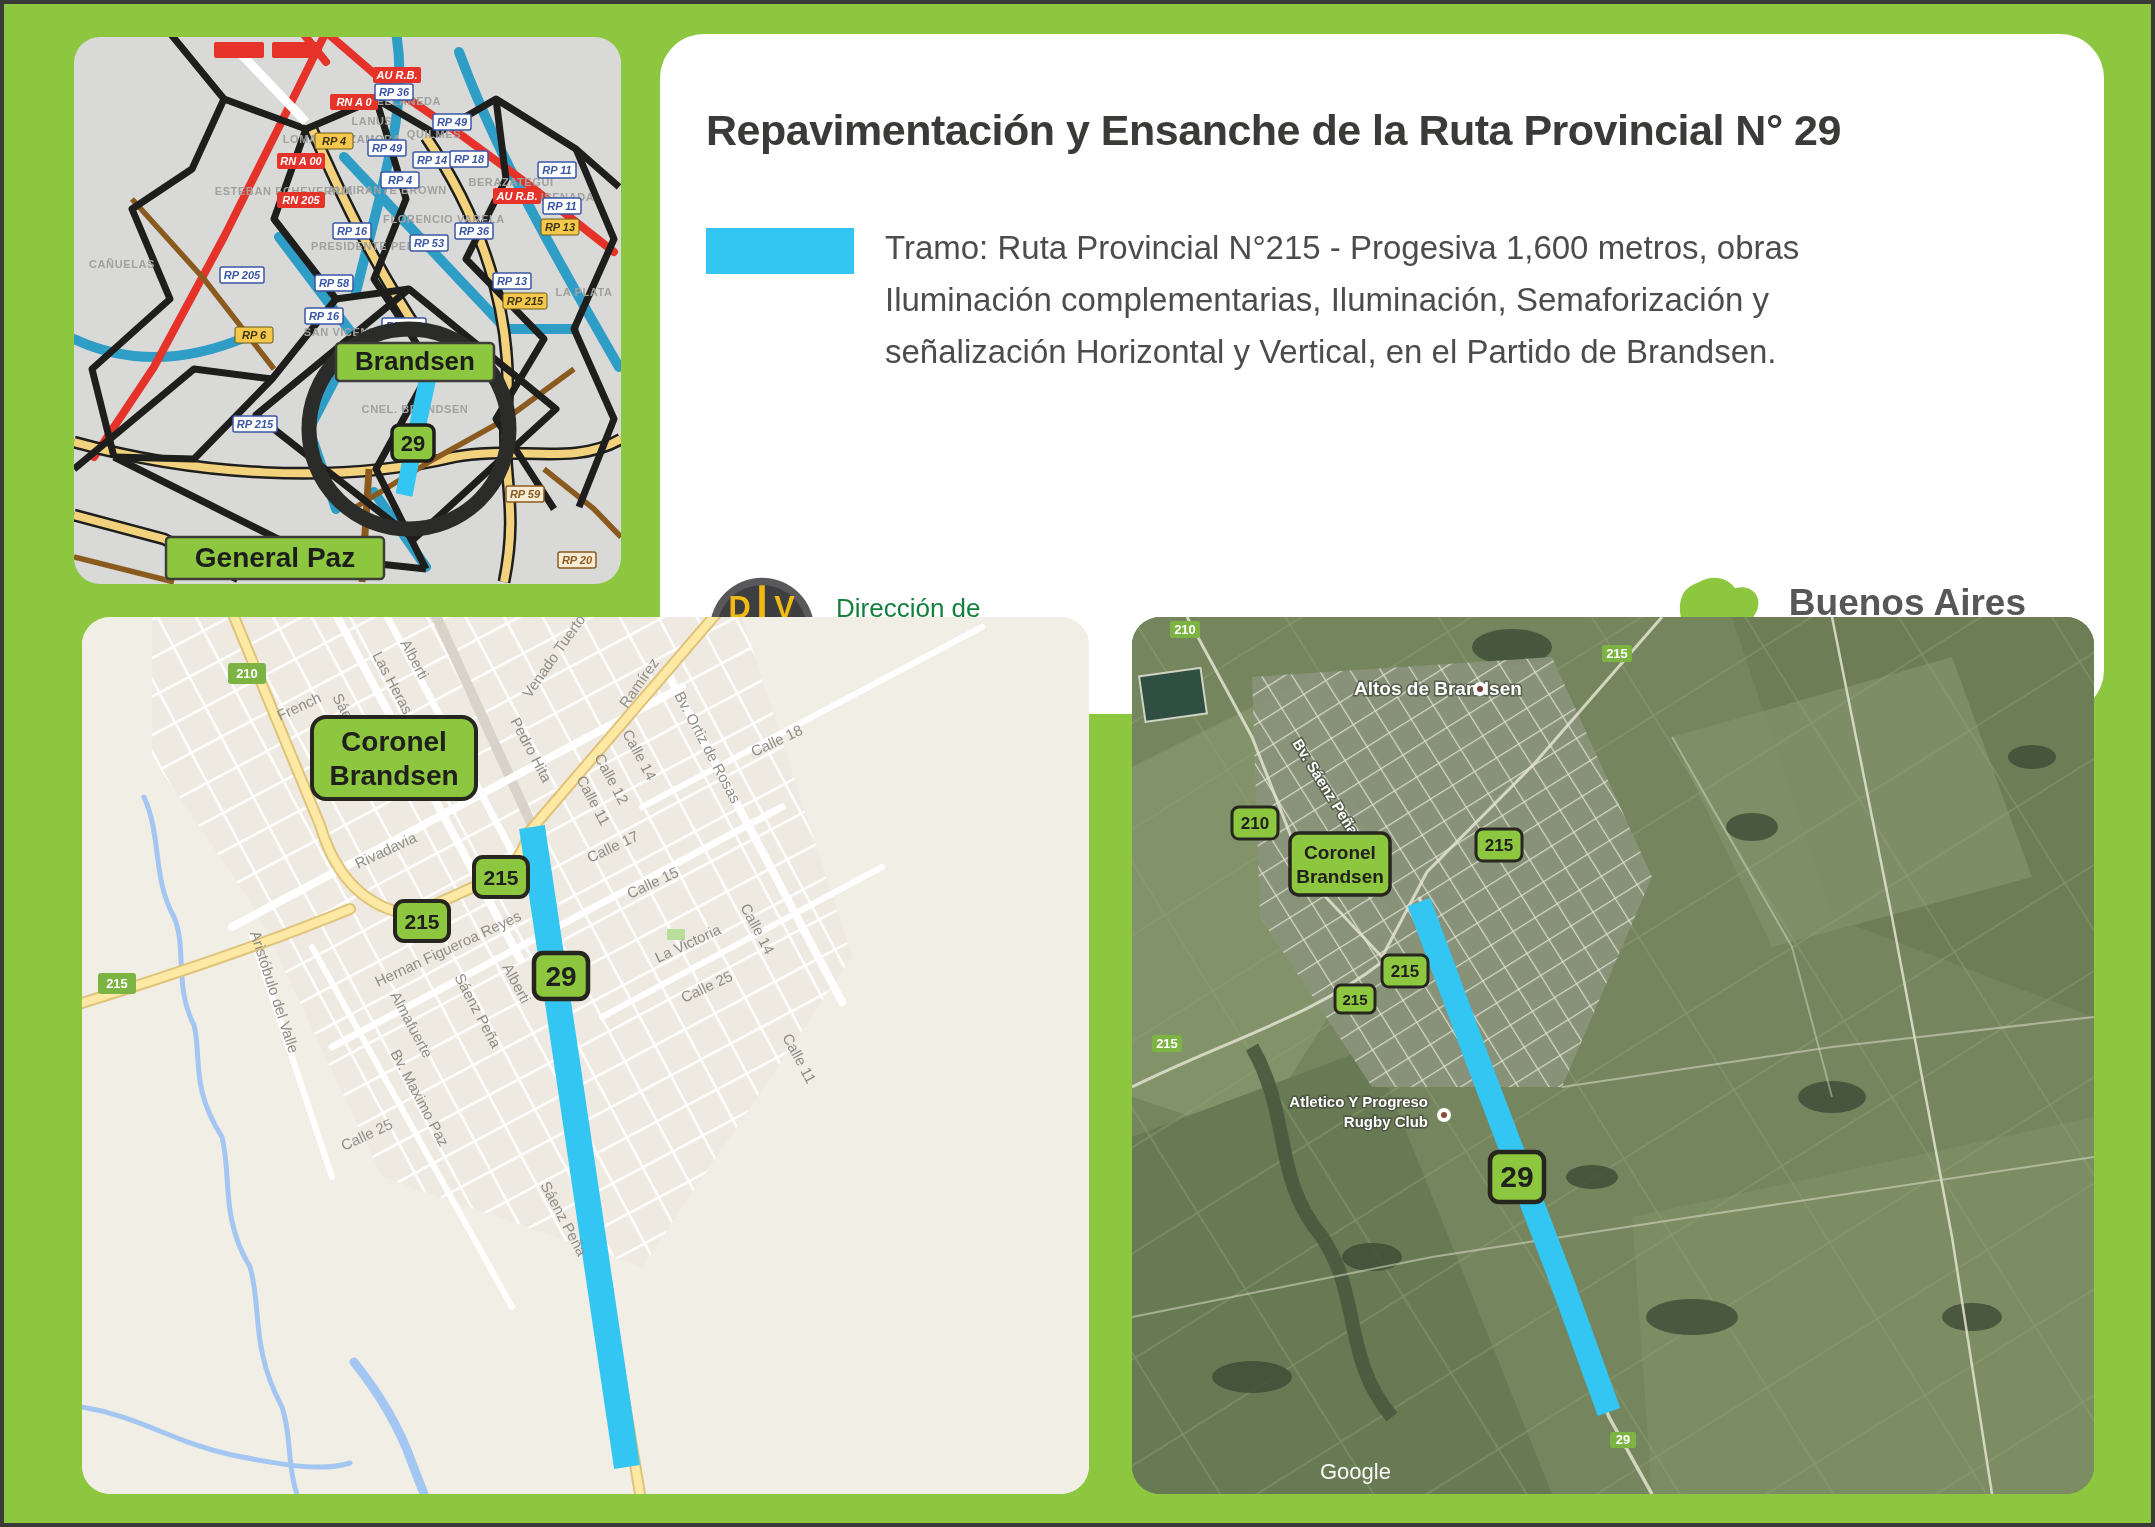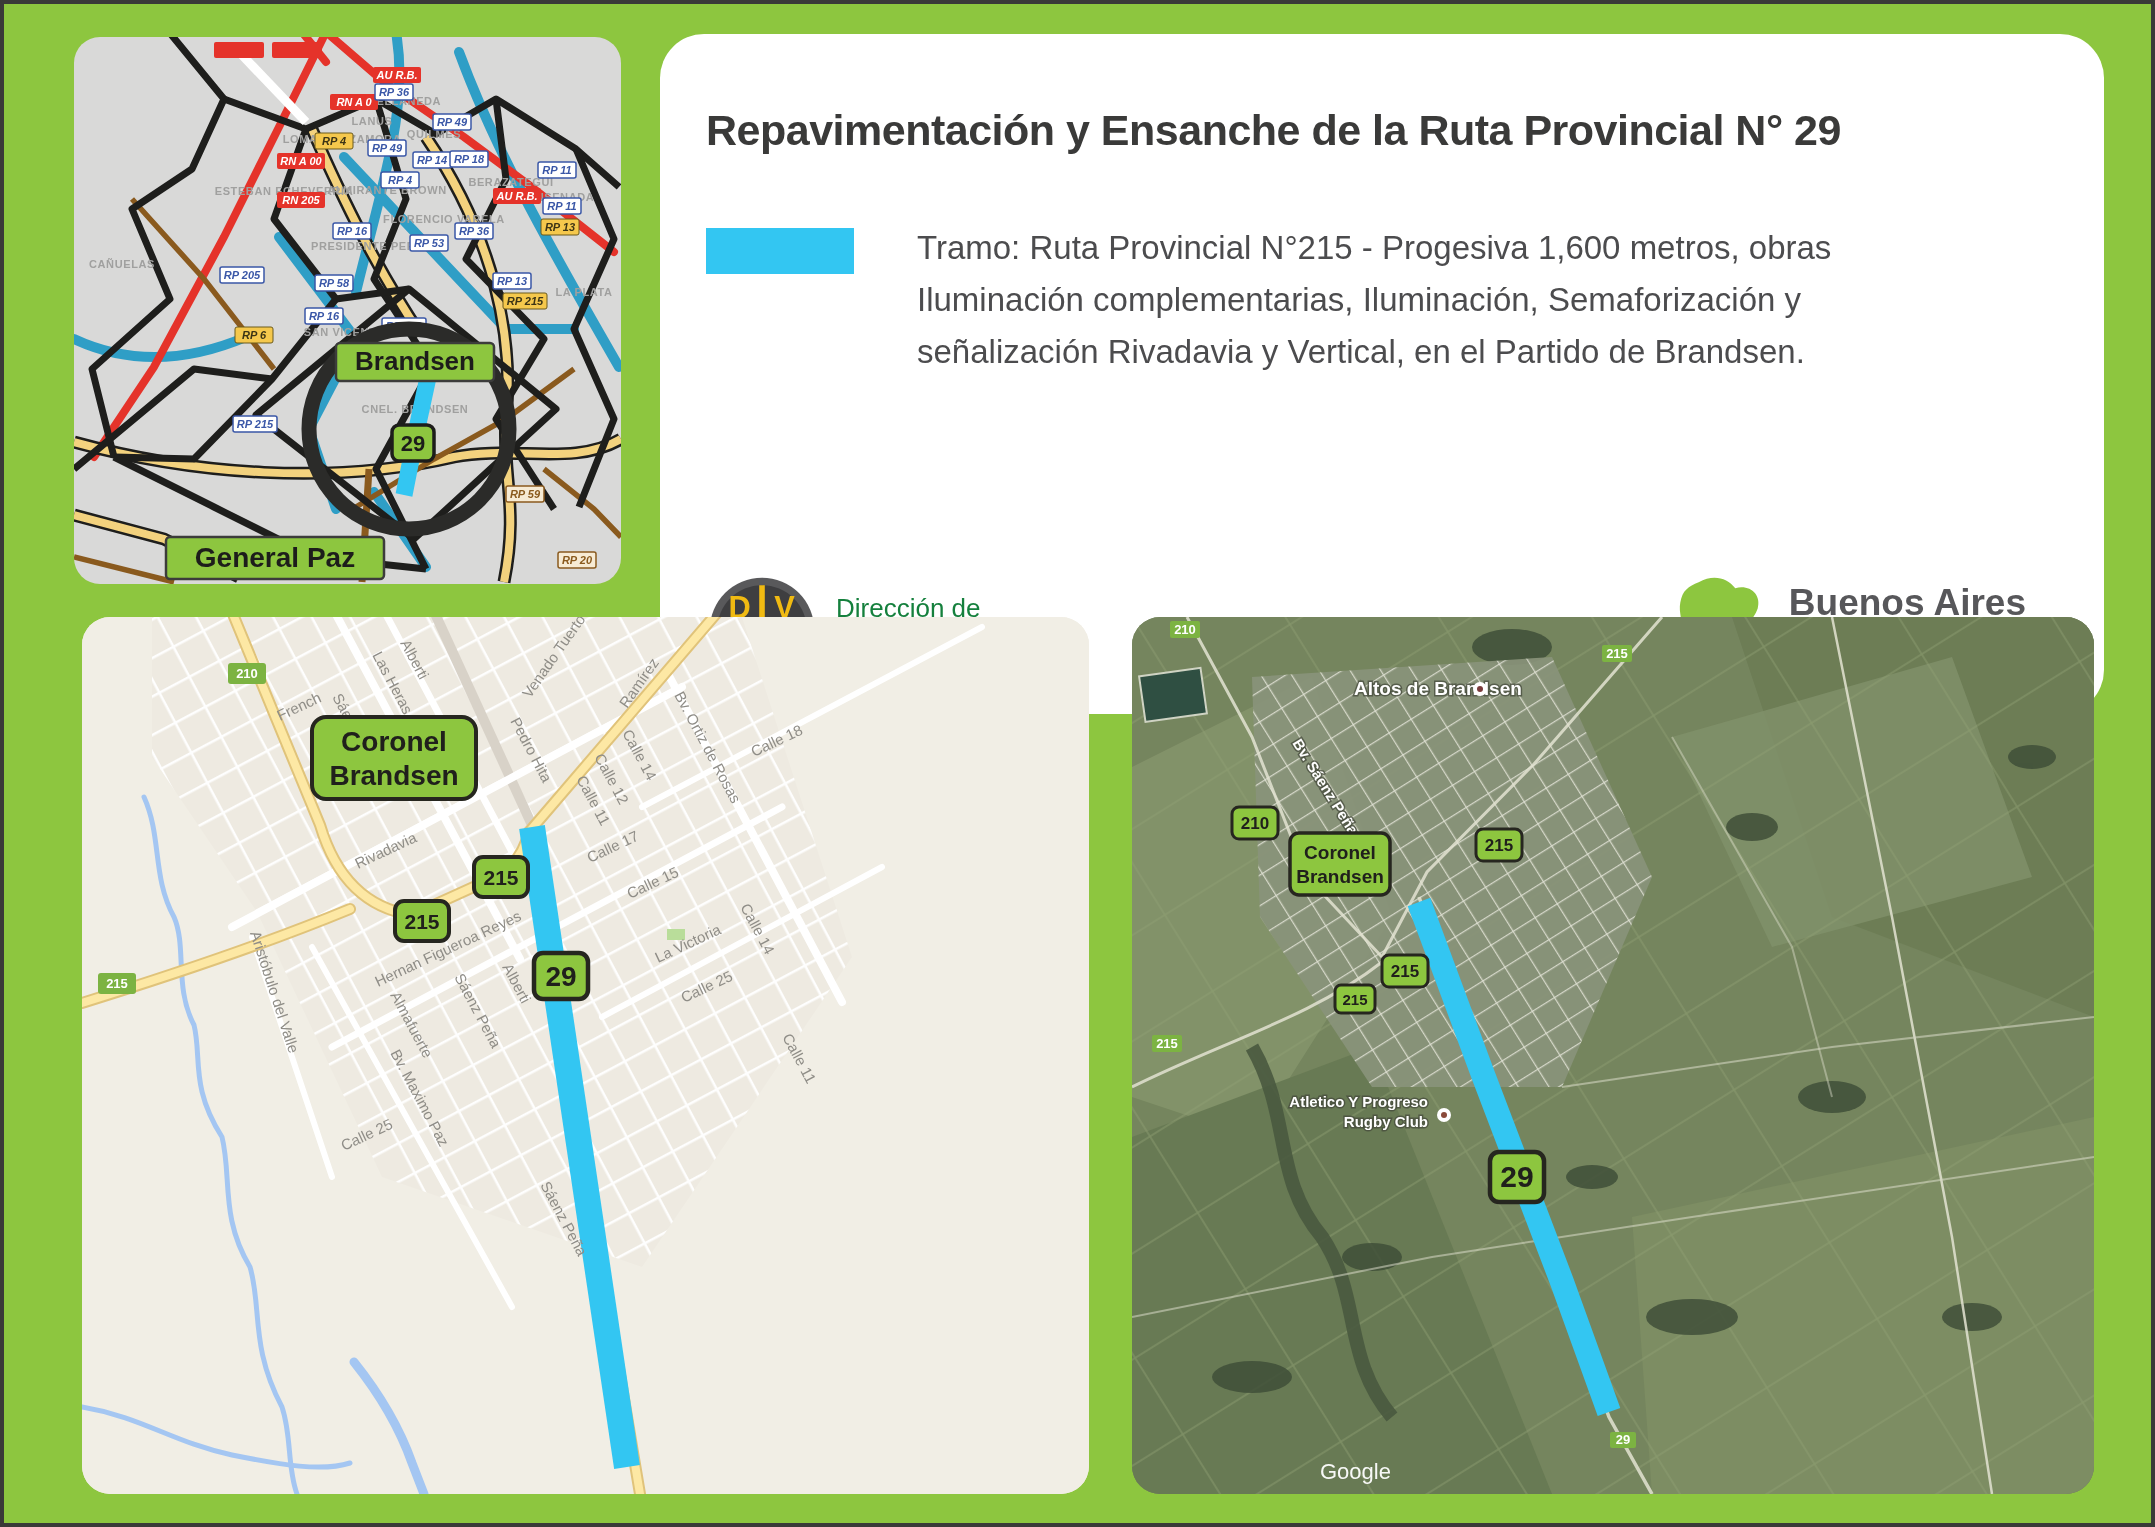--- a/index.html
+++ b/index.html
@@ -6,21 +6,21 @@
   *{box-sizing:border-box;}
   body{font-family:"Liberation Sans", sans-serif;}
   #canvas{position:relative;width:2155px;height:1527px;background:#8DC63F;border:4px solid #3a3a38;overflow:hidden;}
   .panel{position:absolute;overflow:hidden;}
   #inset-map{left:70px;top:33px;width:547px;height:547px;border-radius:26px;background:#d9d9d8;}
   #info-card{left:656px;top:30px;width:1444px;height:680px;border-radius:44px;background:#ffffff;}
   #street-map{left:78px;top:613px;width:1007px;height:877px;border-radius:28px;background:#f1eee5;}
   #satellite-map{left:1128px;top:613px;width:962px;height:877px;border-radius:28px;background:#75855E;}
   
   .card-title{position:absolute;left:46px;top:72px;font-size:43px;font-weight:700;color:#3a3a39;white-space:nowrap;letter-spacing:-0.5px;}
-  .legend-row{position:absolute;left:46px;top:188px;display:flex;gap:63px;justify-content:space-between;}
+  .legend-row{position:absolute;left:46px;top:188px;display:flex;gap:31px;justify-content:space-between;}
   .swatch{width:148px;height:46px;background:#33C6F2;margin-top:6px;flex:0 0 auto;}
   .legend-text{font-size:33px;color:#4c4c4e;line-height:1.58;}
   .legend-text div{white-space:nowrap;}
   .logos-row{position:absolute;left:46px;right:78px;bottom:28px;display:flex;justify-content:space-between;align-items:center;}
   .logo-block{display:flex;align-items:center;gap:18px;}
   .vialidad-text .l1{font-size:26px;color:#15803d;}
   .vialidad-text .l2{font-size:37px;font-weight:700;color:#0369a1;margin-top:2px;}
   .provincia-text .l1{font-size:37px;font-weight:700;color:#57575a;}
   .provincia-text .l2{font-size:33px;color:#8b8b8e;margin-top:16px;}
   
@@ -243,21 +243,21 @@
     </svg>
   </div>
 
   <div class="panel" id="info-card">
     <div class="card-title">Repavimentación y Ensanche de la Ruta Provincial N° 29</div>
     <div class="legend-row">
       <div class="swatch"></div>
       <div class="legend-text">
         <div>Tramo: Ruta Provincial N°215 - Progesiva 1,600 metros, obras</div>
         <div>Iluminación complementarias, Iluminación, Semaforización y</div>
-        <div>señalización Rivadavia y Vertical, en el Partido de Brandsen.</div>
+        <div>señalización Horizontal y Vertical, en el Partido de Brandsen.</div>
       </div>
     </div>
     <div class="logos-row">
       <div class="logo-block">
         <svg width="112" height="112" viewBox="-60 -60 120 120">
           <circle r="56" fill="#59595b"></circle>
           <circle r="48" fill="#3e3e40"></circle>
           <line x1="-48" y1="0" x2="48" y2="0" stroke="#F0BA12" stroke-width="6"></line>
           <line x1="0" y1="-48" x2="0" y2="48" stroke="#F0BA12" stroke-width="6"></line>
           <text x="-24" y="-13" text-anchor="middle" font-size="33" font-weight="700" fill="#F0BA12">D</text>

